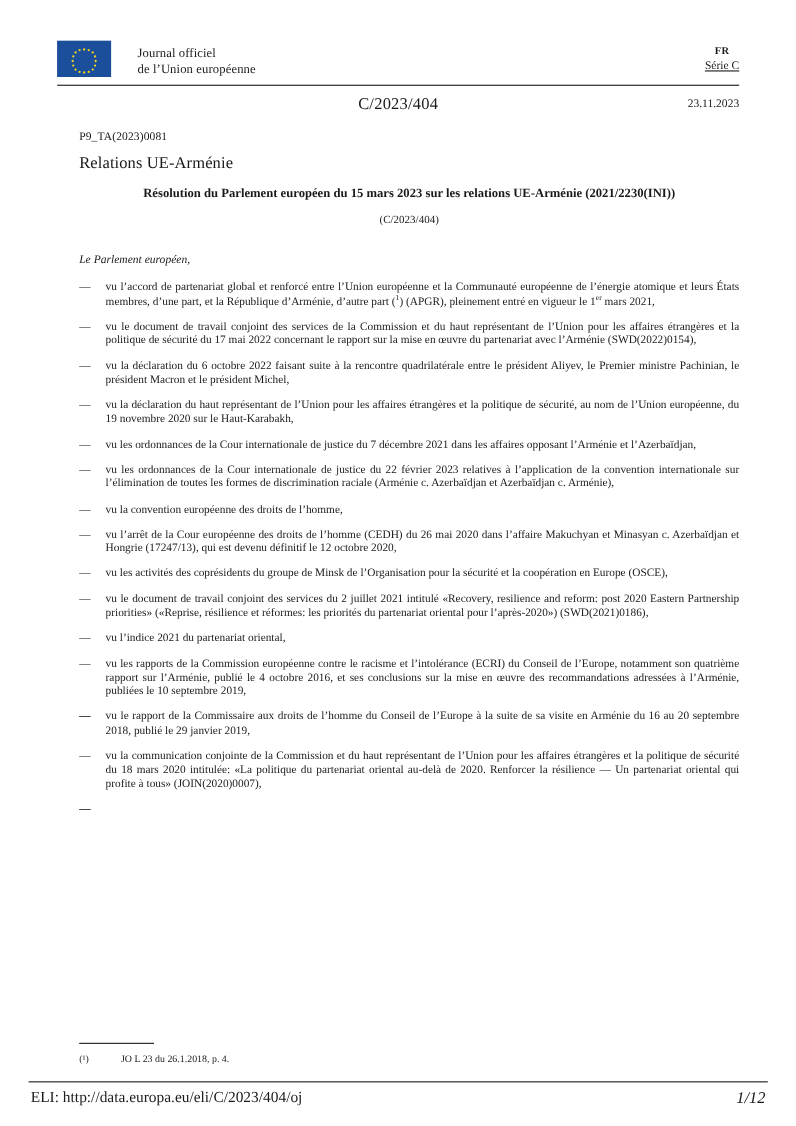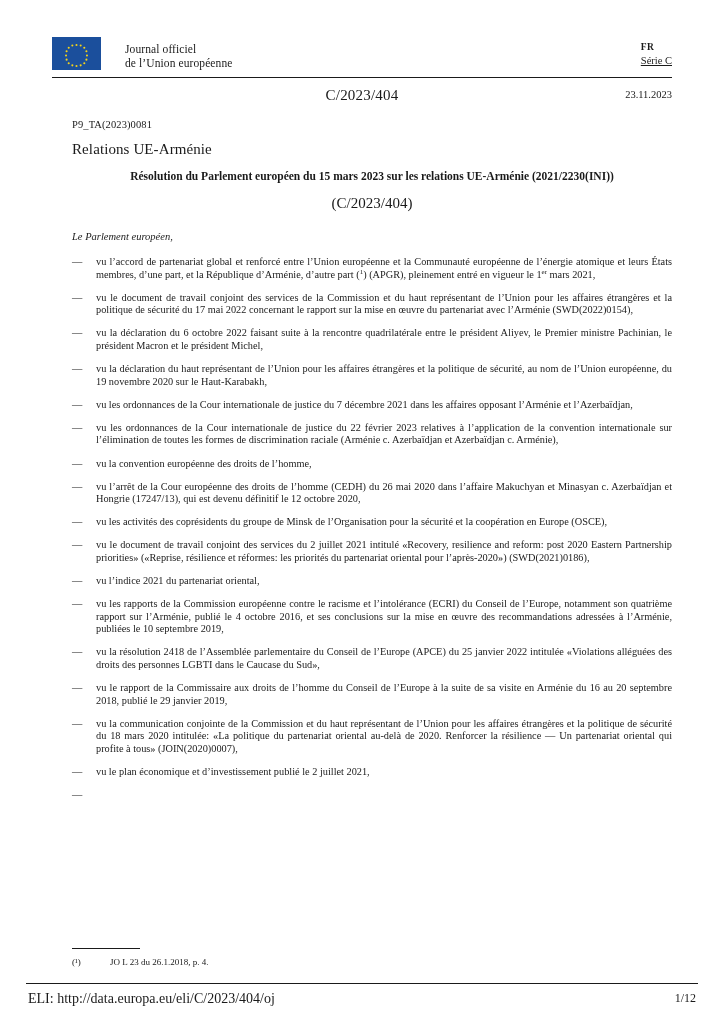--- a/index.html
+++ b/index.html
@@ -49,21 +49,21 @@
   }
   .journal-title {
     font-family: "Liberation Serif", "DejaVu Serif", serif;
     font-size: 11.5px;
     line-height: 14px;
     color: #1a1a1a;
     letter-spacing: 0.1px;
   }
   .journal-title div { white-space: nowrap; }
   .masthead-right {
-    text-align: left;
+    text-align: center;
     font-size: 10px;
     line-height: 13px;
     padding-top: 4px;
   }
   .masthead-right .lang { font-weight: bold; font-size: 9.5px; letter-spacing: .3px;}
   .masthead-right .serie { font-size: 10.5px; text-decoration: underline; }
 
   .rule-thick {
     position: absolute;
     left: 52px;
@@ -114,21 +114,21 @@
     text-align: center;
     font-size: 11.5px;
     font-weight: bold;
   }
   .subref {
     position: absolute;
     top: 195px;
     left: 72px;
     width: 600px;
     text-align: center;
-    font-size: 15px;
+    font-size: 10px;
   }
 
   
   .body-wrap {
     position: absolute;
     left: 72px;
     top: 231px;
     width: 600px;
   }
   .intro {
@@ -188,21 +188,22 @@
   .eli {
     position: absolute;
     left: 28px;
     top: 991px;
     font-size: 14px;
   }
   .pageno {
     position: absolute;
     right: 28px;
     top: 991px;
-    font-size: 12px;
+    font-size: 15px;
+    font-style: italic;
   }
 </style>
 </head>
 <body>
 
 <div class="page">
 
   <div class="masthead">
     <div class="masthead-left">
       <svg class="eu-flag" viewBox="0 0 90 60">
@@ -255,24 +256,24 @@
         <li><span class="dash">—</span><span>vu la déclaration du 6 octobre 2022 faisant suite à la rencontre quadrilatérale entre le président Aliyev, le Premier ministre Pachinian, le président Macron et le président Michel,</span></li>
         <li><span class="dash">—</span><span>vu la déclaration du haut représentant de l’Union pour les affaires étrangères et la politique de sécurité, au nom de l’Union européenne, du 19 novembre 2020 sur le Haut-Karabakh,</span></li>
         <li><span class="dash">—</span><span>vu les ordonnances de la Cour internationale de justice du 7 décembre 2021 dans les affaires opposant l’Arménie et l’Azerbaïdjan,</span></li>
         <li><span class="dash">—</span><span>vu les ordonnances de la Cour internationale de justice du 22 février 2023 relatives à l’application de la convention internationale sur l’élimination de toutes les formes de discrimination raciale (Arménie c. Azerbaïdjan et Azerbaïdjan c. Arménie),</span></li>
         <li><span class="dash">—</span><span>vu la convention européenne des droits de l’homme,</span></li>
         <li><span class="dash">—</span><span>vu l’arrêt de la Cour européenne des droits de l’homme (CEDH) du 26 mai 2020 dans l’affaire Makuchyan et Minasyan c. Azerbaïdjan et Hongrie (17247/13), qui est devenu définitif le 12 octobre 2020,</span></li>
         <li><span class="dash">—</span><span>vu les activités des coprésidents du groupe de Minsk de l’Organisation pour la sécurité et la coopération en Europe (OSCE),</span></li>
         <li><span class="dash">—</span><span>vu le document de travail conjoint des services du 2 juillet 2021 intitulé «Recovery, resilience and reform: post 2020 Eastern Partnership priorities» («Reprise, résilience et réformes: les priorités du partenariat oriental pour l’après-2020») (SWD(2021)0186),</span></li>
         <li><span class="dash">—</span><span>vu l’indice 2021 du partenariat oriental,</span></li>
         <li><span class="dash">—</span><span>vu les rapports de la Commission européenne contre le racisme et l’intolérance (ECRI) du Conseil de l’Europe, notamment son quatrième rapport sur l’Arménie, publié le 4 octobre 2016, et ses conclusions sur la mise en œuvre des recommandations adressées à l’Arménie, publiées le 10 septembre 2019,</span></li>
-        <li><span class="dash">—</span><span>vu la résolution 2418 de l’Assemblée parlementaire du Conseil de l’Europe (APCE) du 25 janvier 2022 intitulée «Violations alléguées des droits des personnes LGBTI dans le Caucase du Sud»,</span></li>
+        <li><span class="dash">—</span></li>
         <li><span class="dash">—</span><span>vu le rapport de la Commissaire aux droits de l’homme du Conseil de l’Europe à la suite de sa visite en Arménie du 16 au 20 septembre 2018, publié le 29 janvier 2019,</span></li>
         <li><span class="dash">—</span><span>vu la communication conjointe de la Commission et du haut représentant de l’Union pour les affaires étrangères et la politique de sécurité du 18 mars 2020 intitulée: «La politique du partenariat oriental au-delà de 2020. Renforcer la résilience — Un partenariat oriental qui profite à tous» (JOIN(2020)0007),</span></li>
-        <li><span class="dash">—</span><span>vu le plan économique et d’investissement publié le 2 juillet 2021,</span></li>
+        <li><span class="dash">—</span></li>
         <li><span class="dash">—</span></li>
       </ul>
   </div>
 
   <div class="fn-rule"></div>
   <div class="footnote">
     <span class="fn-mark">(¹)</span>
     <span>JO L 23 du 26.1.2018, p. 4.</span>
   </div>
 

